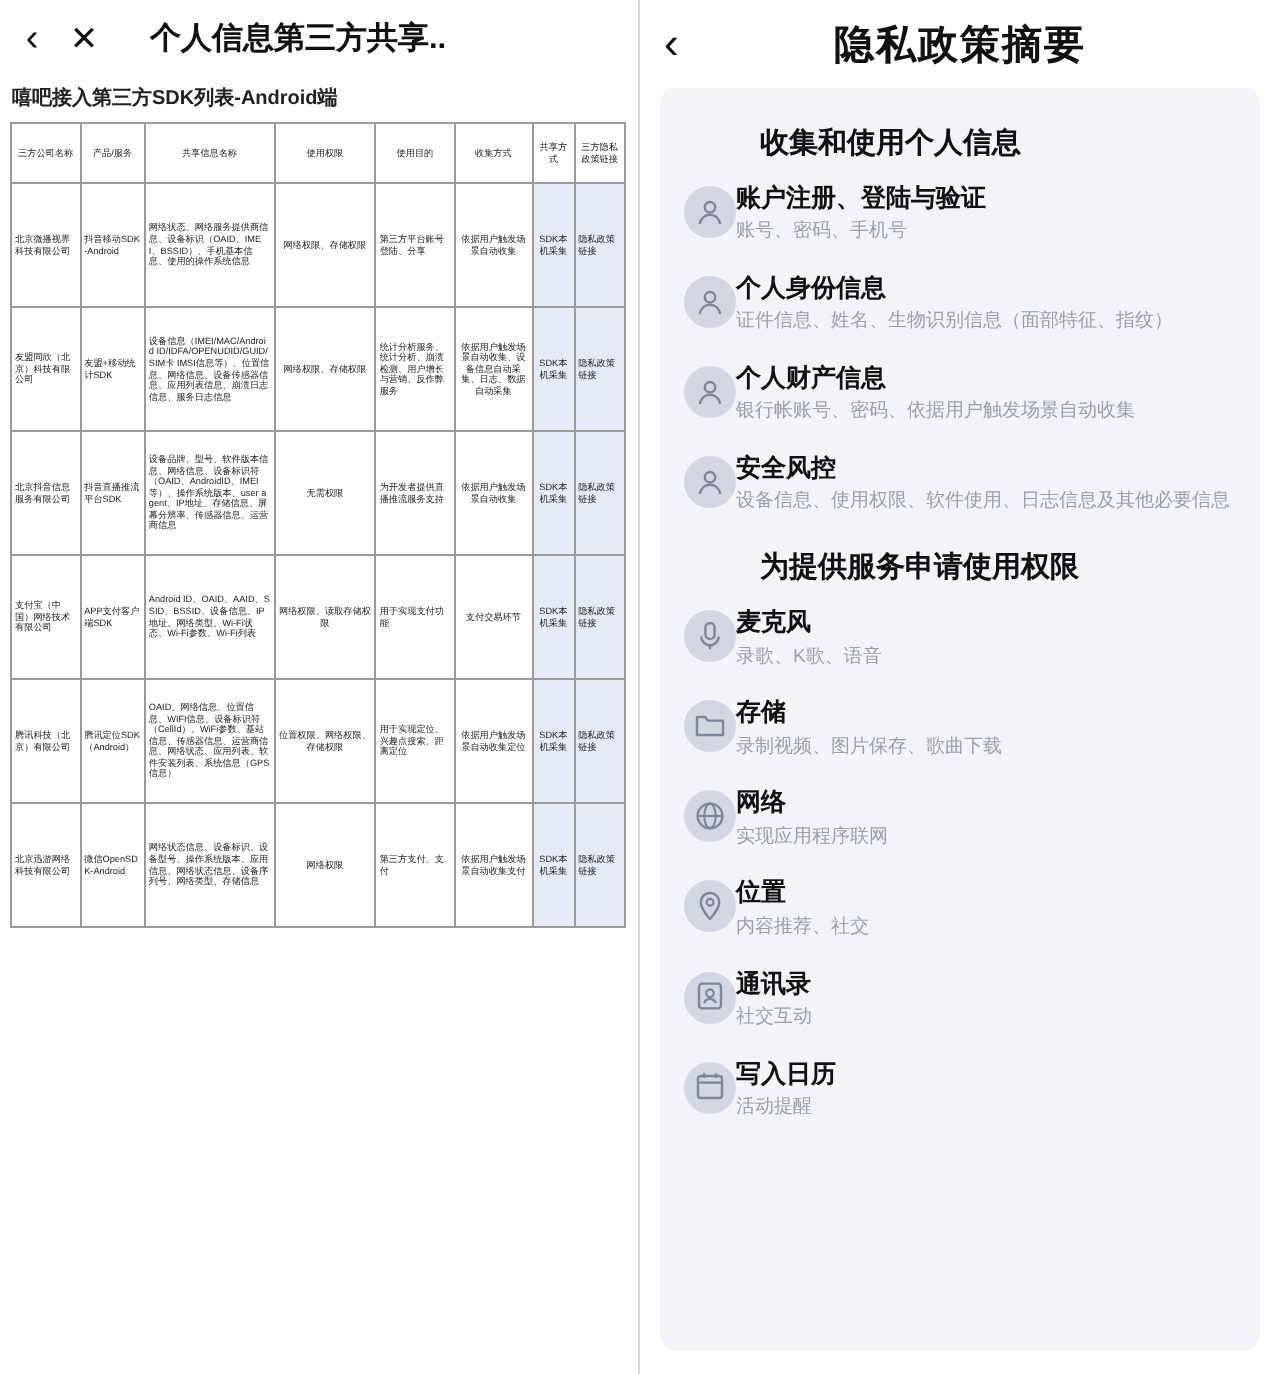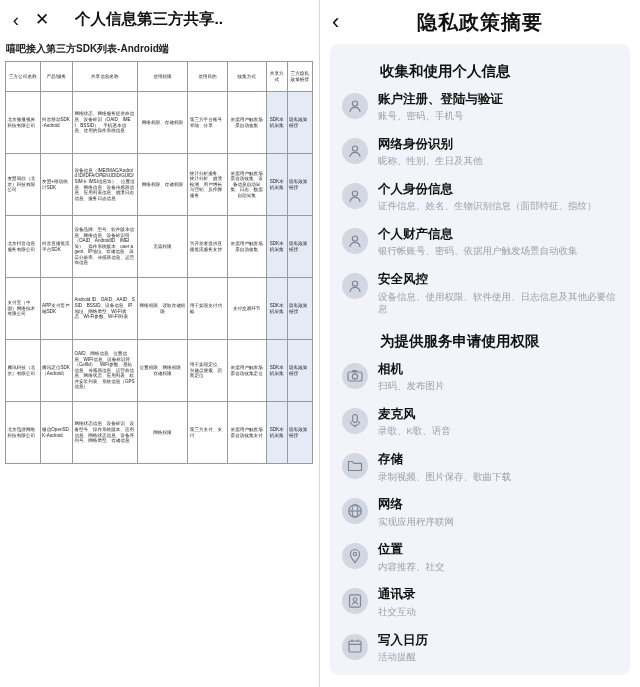--- a/index.html
+++ b/index.html
@@ -94,21 +94,21 @@
     padding: 14px 12px 10px 12px;
     height: 631px;
     overflow: hidden;
   }
   .sec-title {
     font-size: 14.5px; font-weight: bold; color: #111;
     margin: 4px 0 10px 2px;
     padding-left: 36px;
   }
   .sec-title.second { margin-top: 16px; font-family: Liberation Mono, monospace; }
-  .item { display: flex; align-items: flex-start; gap: 10px; margin-bottom: 13px; }
+  .item { display: flex; align-items: flex-start; margin-bottom: 13px; }
   .item-ic {
     width: 26px; height: 26px; border-radius: 50%;
     background: #d3d7e2;
     flex: 0 0 26px;
     position: relative;
     margin-top: 2px;
   }
   .item-ic svg { position: absolute; left: 5px; top: 4.5px; }
   .item-txt { flex: 1; min-width: 0; }
   .item-name { font-size: 12.5px; color: #111; font-weight: bold; line-height: 1.3; }
@@ -236,74 +236,49 @@
             </div>
           </div>
           <div class="item">
             <div class="item-ic">
               <svg width="16" height="16" viewBox="0 0 16 16">
                 <circle cx="8" cy="5.6" r="2.6" fill="none" stroke="#7f8698" stroke-width="1.2"></circle>
                 <path d="M2.9 14c.6-3 2.7-4.6 5.1-4.6s4.5 1.6 5.1 4.6" fill="none" stroke="#7f8698" stroke-width="1.2"></path>
               </svg>
             </div>
             <div class="item-txt">
-              <div class="item-name">网络身份识别</div>
-              <div class="item-desc">昵称、性别、生日及其他</div>
+              <div class="item-name">个人身份信息</div>
+              <div class="item-desc">证件信息、姓名、生物识别信息（面部特征、指纹）</div>
             </div>
           </div>
           <div class="item">
             <div class="item-ic">
               <svg width="16" height="16" viewBox="0 0 16 16">
                 <circle cx="8" cy="5.6" r="2.6" fill="none" stroke="#7f8698" stroke-width="1.2"></circle>
                 <path d="M2.9 14c.6-3 2.7-4.6 5.1-4.6s4.5 1.6 5.1 4.6" fill="none" stroke="#7f8698" stroke-width="1.2"></path>
               </svg>
             </div>
             <div class="item-txt">
-              <div class="item-name">个人身份信息</div>
-              <div class="item-desc">证件信息、姓名、生物识别信息（面部特征、指纹）</div>
+              <div class="item-name">个人财产信息</div>
+              <div class="item-desc">银行帐账号、密码、依据用户触发场景自动收集</div>
             </div>
           </div>
           <div class="item">
             <div class="item-ic">
               <svg width="16" height="16" viewBox="0 0 16 16">
                 <circle cx="8" cy="5.6" r="2.6" fill="none" stroke="#7f8698" stroke-width="1.2"></circle>
                 <path d="M2.9 14c.6-3 2.7-4.6 5.1-4.6s4.5 1.6 5.1 4.6" fill="none" stroke="#7f8698" stroke-width="1.2"></path>
               </svg>
             </div>
             <div class="item-txt">
-              <div class="item-name">个人财产信息</div>
-              <div class="item-desc">银行帐账号、密码、依据用户触发场景自动收集</div>
-            </div>
-          </div>
-          <div class="item">
-            <div class="item-ic">
-              <svg width="16" height="16" viewBox="0 0 16 16">
-                <circle cx="8" cy="5.6" r="2.6" fill="none" stroke="#7f8698" stroke-width="1.2"></circle>
-                <path d="M2.9 14c.6-3 2.7-4.6 5.1-4.6s4.5 1.6 5.1 4.6" fill="none" stroke="#7f8698" stroke-width="1.2"></path>
-              </svg>
-            </div>
-            <div class="item-txt">
               <div class="item-name">安全风控</div>
               <div class="item-desc">设备信息、使用权限、软件使用、日志信息及其他必要信息</div>
             </div>
           </div>
           <div class="sec-title second">为提供服务申请使用权限</div>
-          <div class="item">
-            <div class="item-ic">
-              <svg width="16" height="16" viewBox="0 0 16 16">
-                <rect x="1" y="4" width="14" height="9" rx="2" fill="none" stroke="#7f8698" stroke-width="1.2"></rect>
-                <circle cx="8" cy="8.5" r="2.6" fill="none" stroke="#7f8698" stroke-width="1.2"></circle>
-                <rect x="5" y="2" width="5" height="2" rx="0.8" fill="#7f8698"></rect>
-              </svg>
-            </div>
-            <div class="item-txt">
-              <div class="item-name">相机</div>
-              <div class="item-desc">扫码、发布图片</div>
-            </div>
-          </div>
           <div class="item">
             <div class="item-ic">
               <svg width="16" height="16" viewBox="0 0 16 16">
                 <rect x="5.7" y="1.5" width="4.6" height="8" rx="2.3" fill="none" stroke="#7f8698" stroke-width="1.2"></rect>
                 <path d="M3.6 8.2a4.4 4.4 0 0 0 8.8 0" fill="none" stroke="#7f8698" stroke-width="1.2"></path>
                 <line x1="8" y1="12.6" x2="8" y2="14.6" stroke="#7f8698" stroke-width="1.2"></line>
               </svg>
             </div>
             <div class="item-txt">
               <div class="item-name">麦克风</div>

